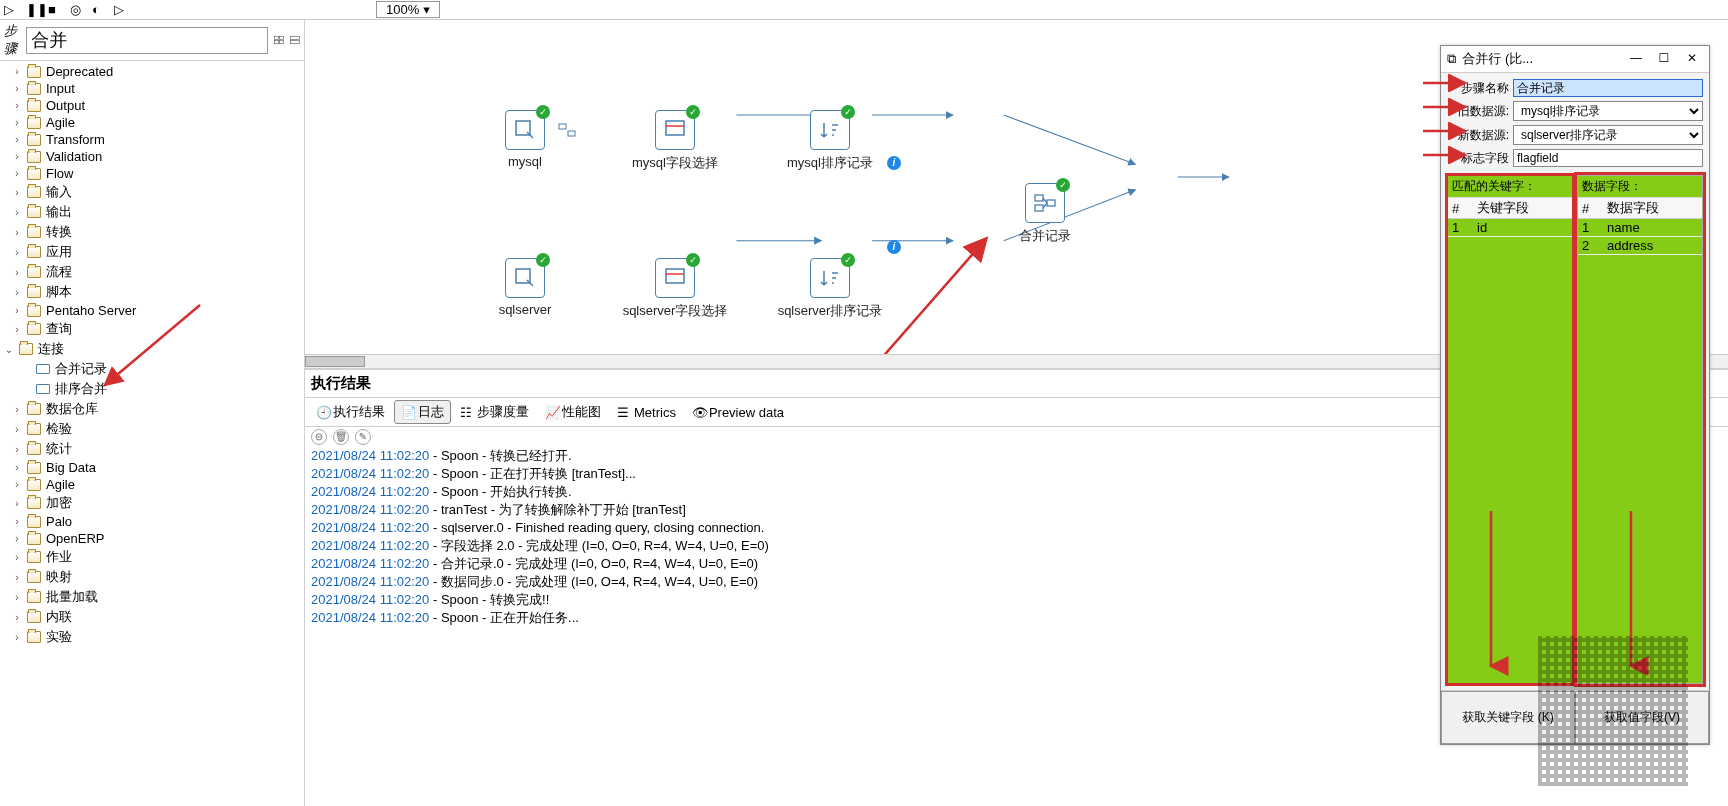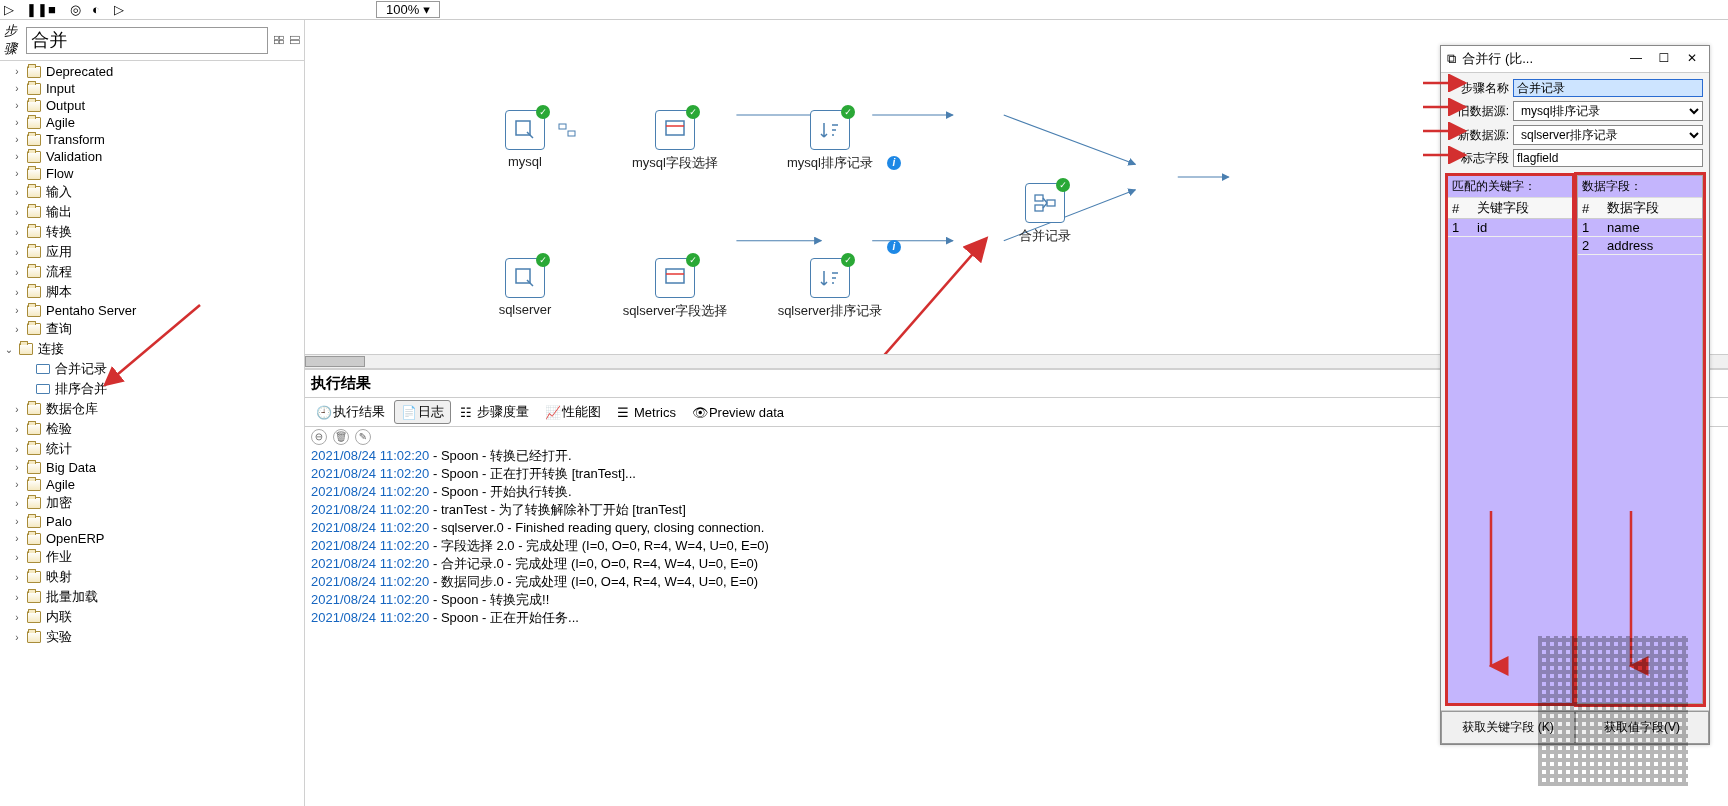--- a/index.html
+++ b/index.html
@@ -43,28 +43,28 @@
 .dlg { position: absolute; right: 18px; top: 45px; width: 270px; height: 700px; border: 1px solid #888; background: #f4f4f4; display: flex; flex-direction: column; box-shadow: 0 0 4px rgba(0,0,0,.2); }
 .dlg-t { display: flex; align-items: center; padding: 4px 6px; gap: 6px; background: #fff; border-bottom: 1px solid #ccc; }
 .dlg-t .ttl { flex: 1; font-size: 13px; }
 .dlg-t .wb { width: 22px; height: 16px; text-align: center; font-size: 12px; cursor: default; }
 .dlg-body { padding: 6px; flex: 1; display: flex; flex-direction: column; gap: 4px; }
 .frow { display: flex; align-items: center; gap: 4px; }
 .frow .fl { width: 62px; text-align: right; font-size: 12px; }
 .frow input, .frow select { flex: 1; border: 1px solid #888; padding: 1px 3px; font-size: 12px; background: #fff; }
 .frow input.sel { background: #cde4ff; border: 1px solid #2a6bd1; }
 .cols { display: flex; gap: 4px; flex: 1; margin-top: 4px; }
-.col { flex: 1; border: 1px solid #aaa; background: #c4b5fd; display: flex; flex-direction: column; }
+.col { flex: 1; border: 1px solid #aaa; background: #84cc16; display: flex; flex-direction: column; }
 .col.hl { outline: 3px solid #d32f2f; outline-offset: -1px; }
 .col .ch { padding: 2px 4px; font-size: 12px; border-bottom: 1px solid #ddd; }
 .col table { width: 100%; border-collapse: collapse; font-size: 12px; }
 .col th { background: #f7f7f7; border-bottom: 1px solid #ccc; padding: 1px 4px; text-align: left; font-weight: normal; }
 .col td { padding: 1px 4px; border-bottom: 1px solid #eee; }
 .dlg-btns { display: flex; border-top: 1px solid #ccc; }
-.dlg-btns button { flex: 1; padding: 7px 2px; font-size: 12px; border: 1px solid #999; background: #f0f0f0; }
+.dlg-btns button { flex: 1; padding: 17px 2px; font-size: 12px; border: 1px solid #999; background: #f0f0f0; }
 .red-arrow { position: absolute; pointer-events: none; }
 .hscroll { position: absolute; bottom: 0; left: 0; right: 0; height: 14px; background: #f0f0f0; border-top: 1px solid #ccc; }
 .hscroll .thumb { position: absolute; left: 0; width: 60px; top: 1px; bottom: 1px; background: #ccc; border: 1px solid #999; }
 .qr { position: absolute; right: 40px; bottom: 20px; width: 150px; height: 150px; opacity: .28;
   background:
     repeating-linear-gradient(0deg,#000 0 4px,transparent 4px 8px),
     repeating-linear-gradient(90deg,#000 0 4px,transparent 4px 8px);
   background-blend-mode: multiply; }
 </style>
 </head>

